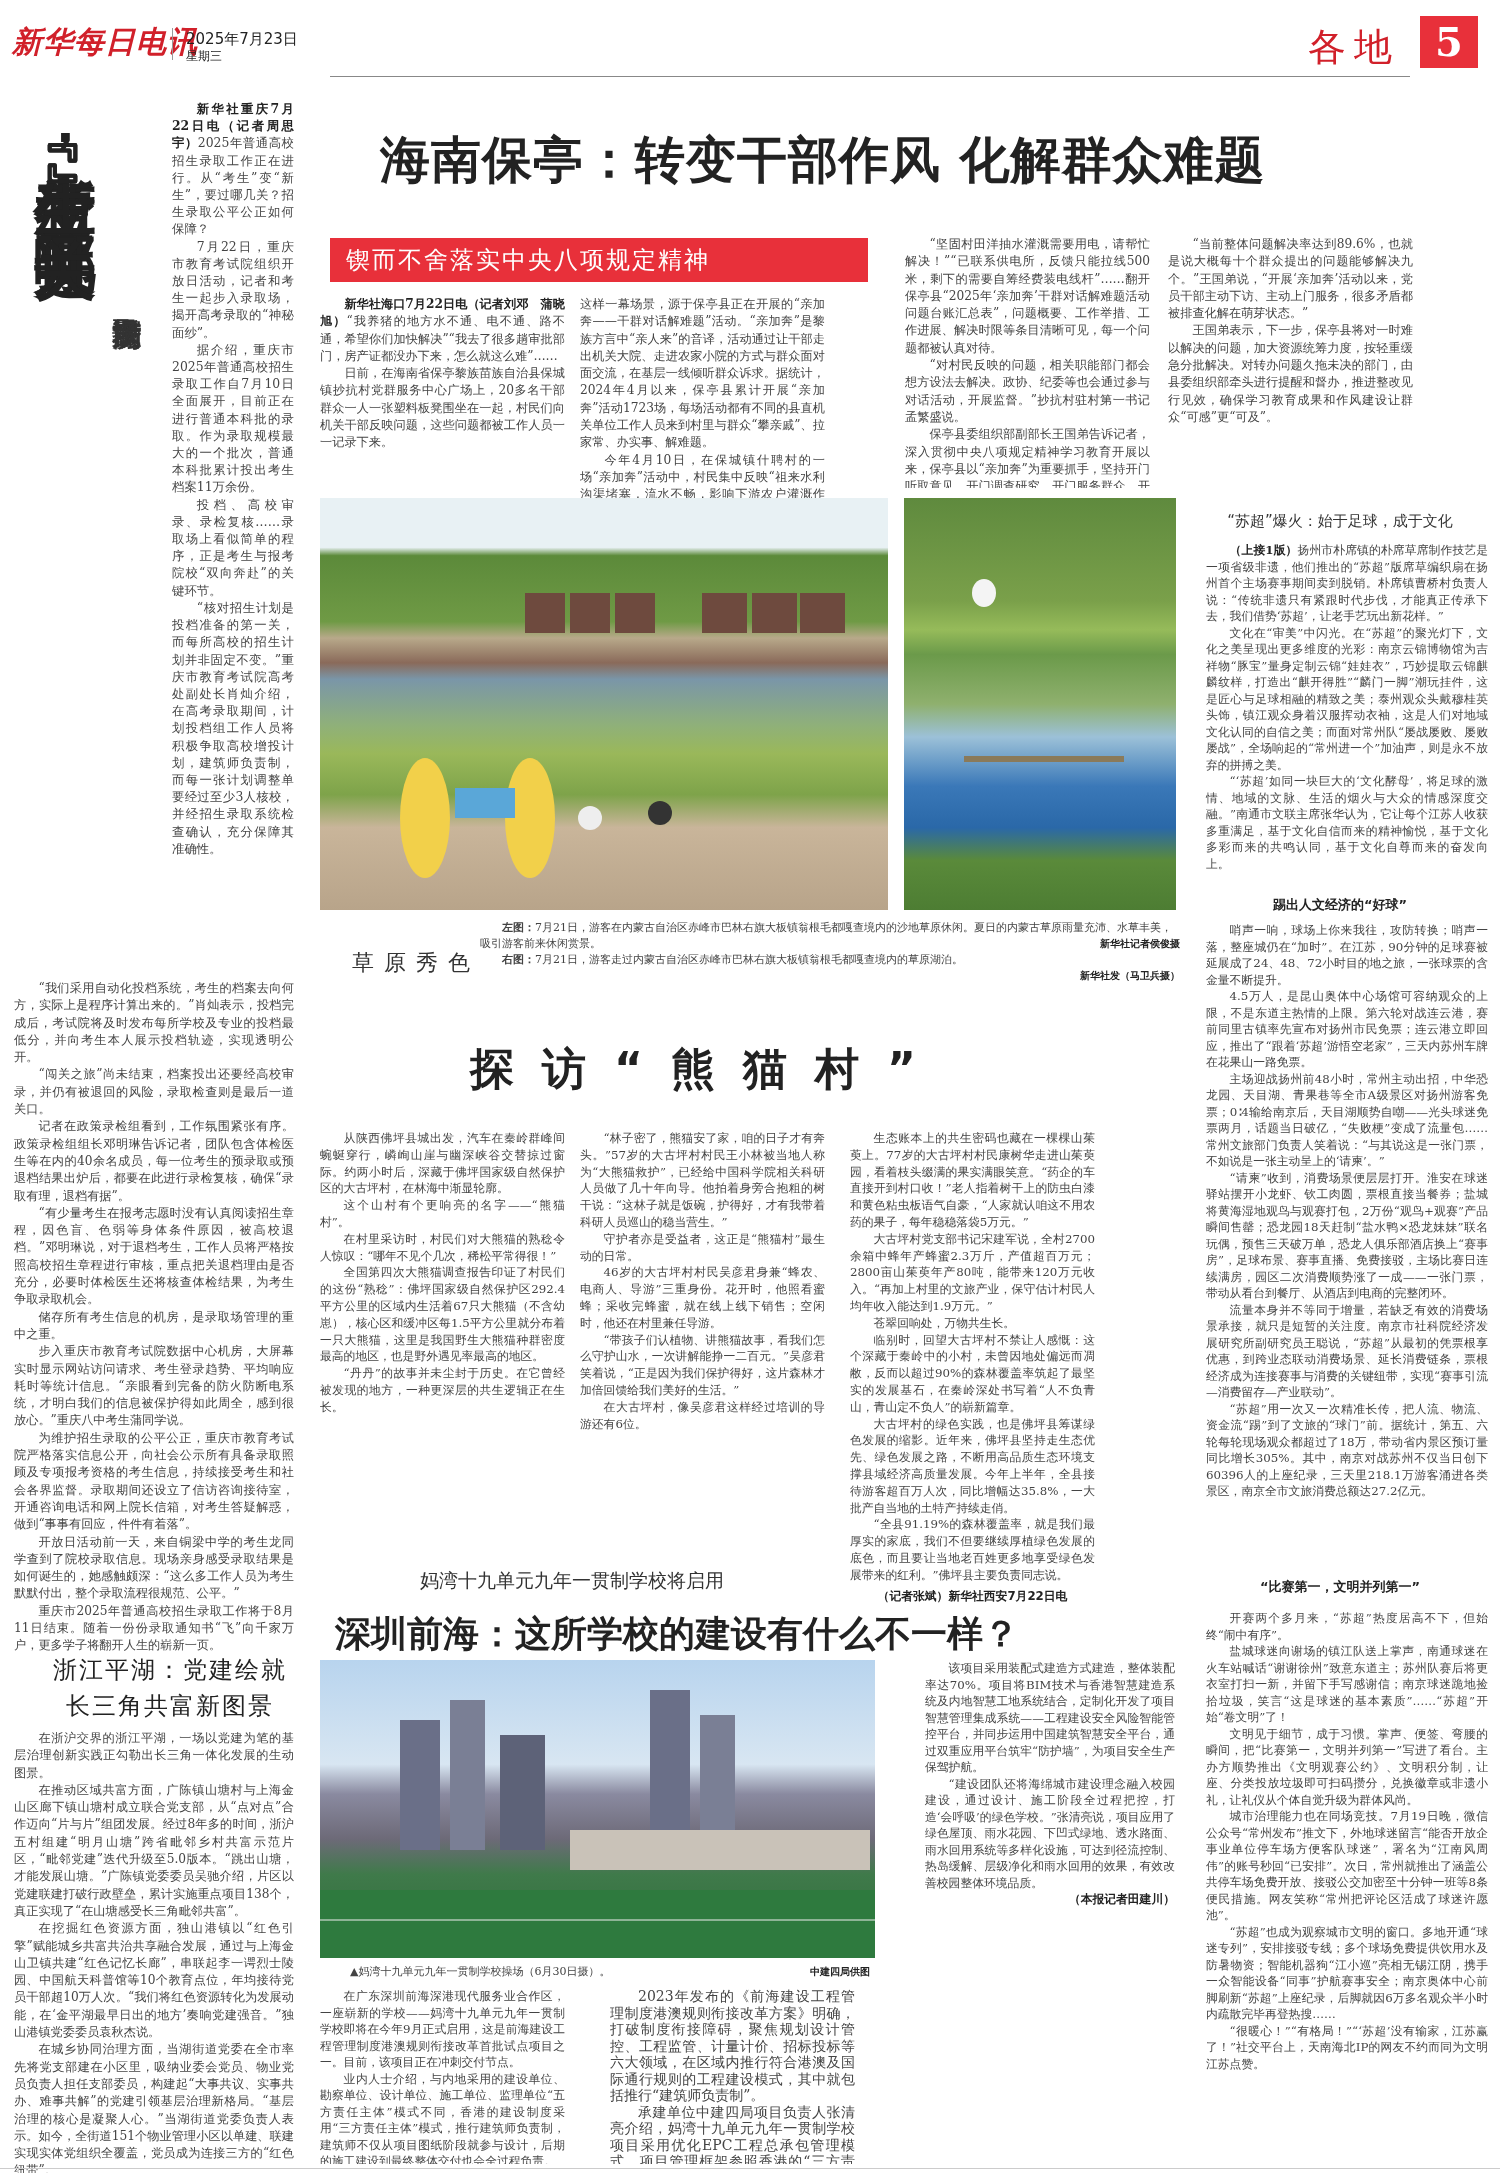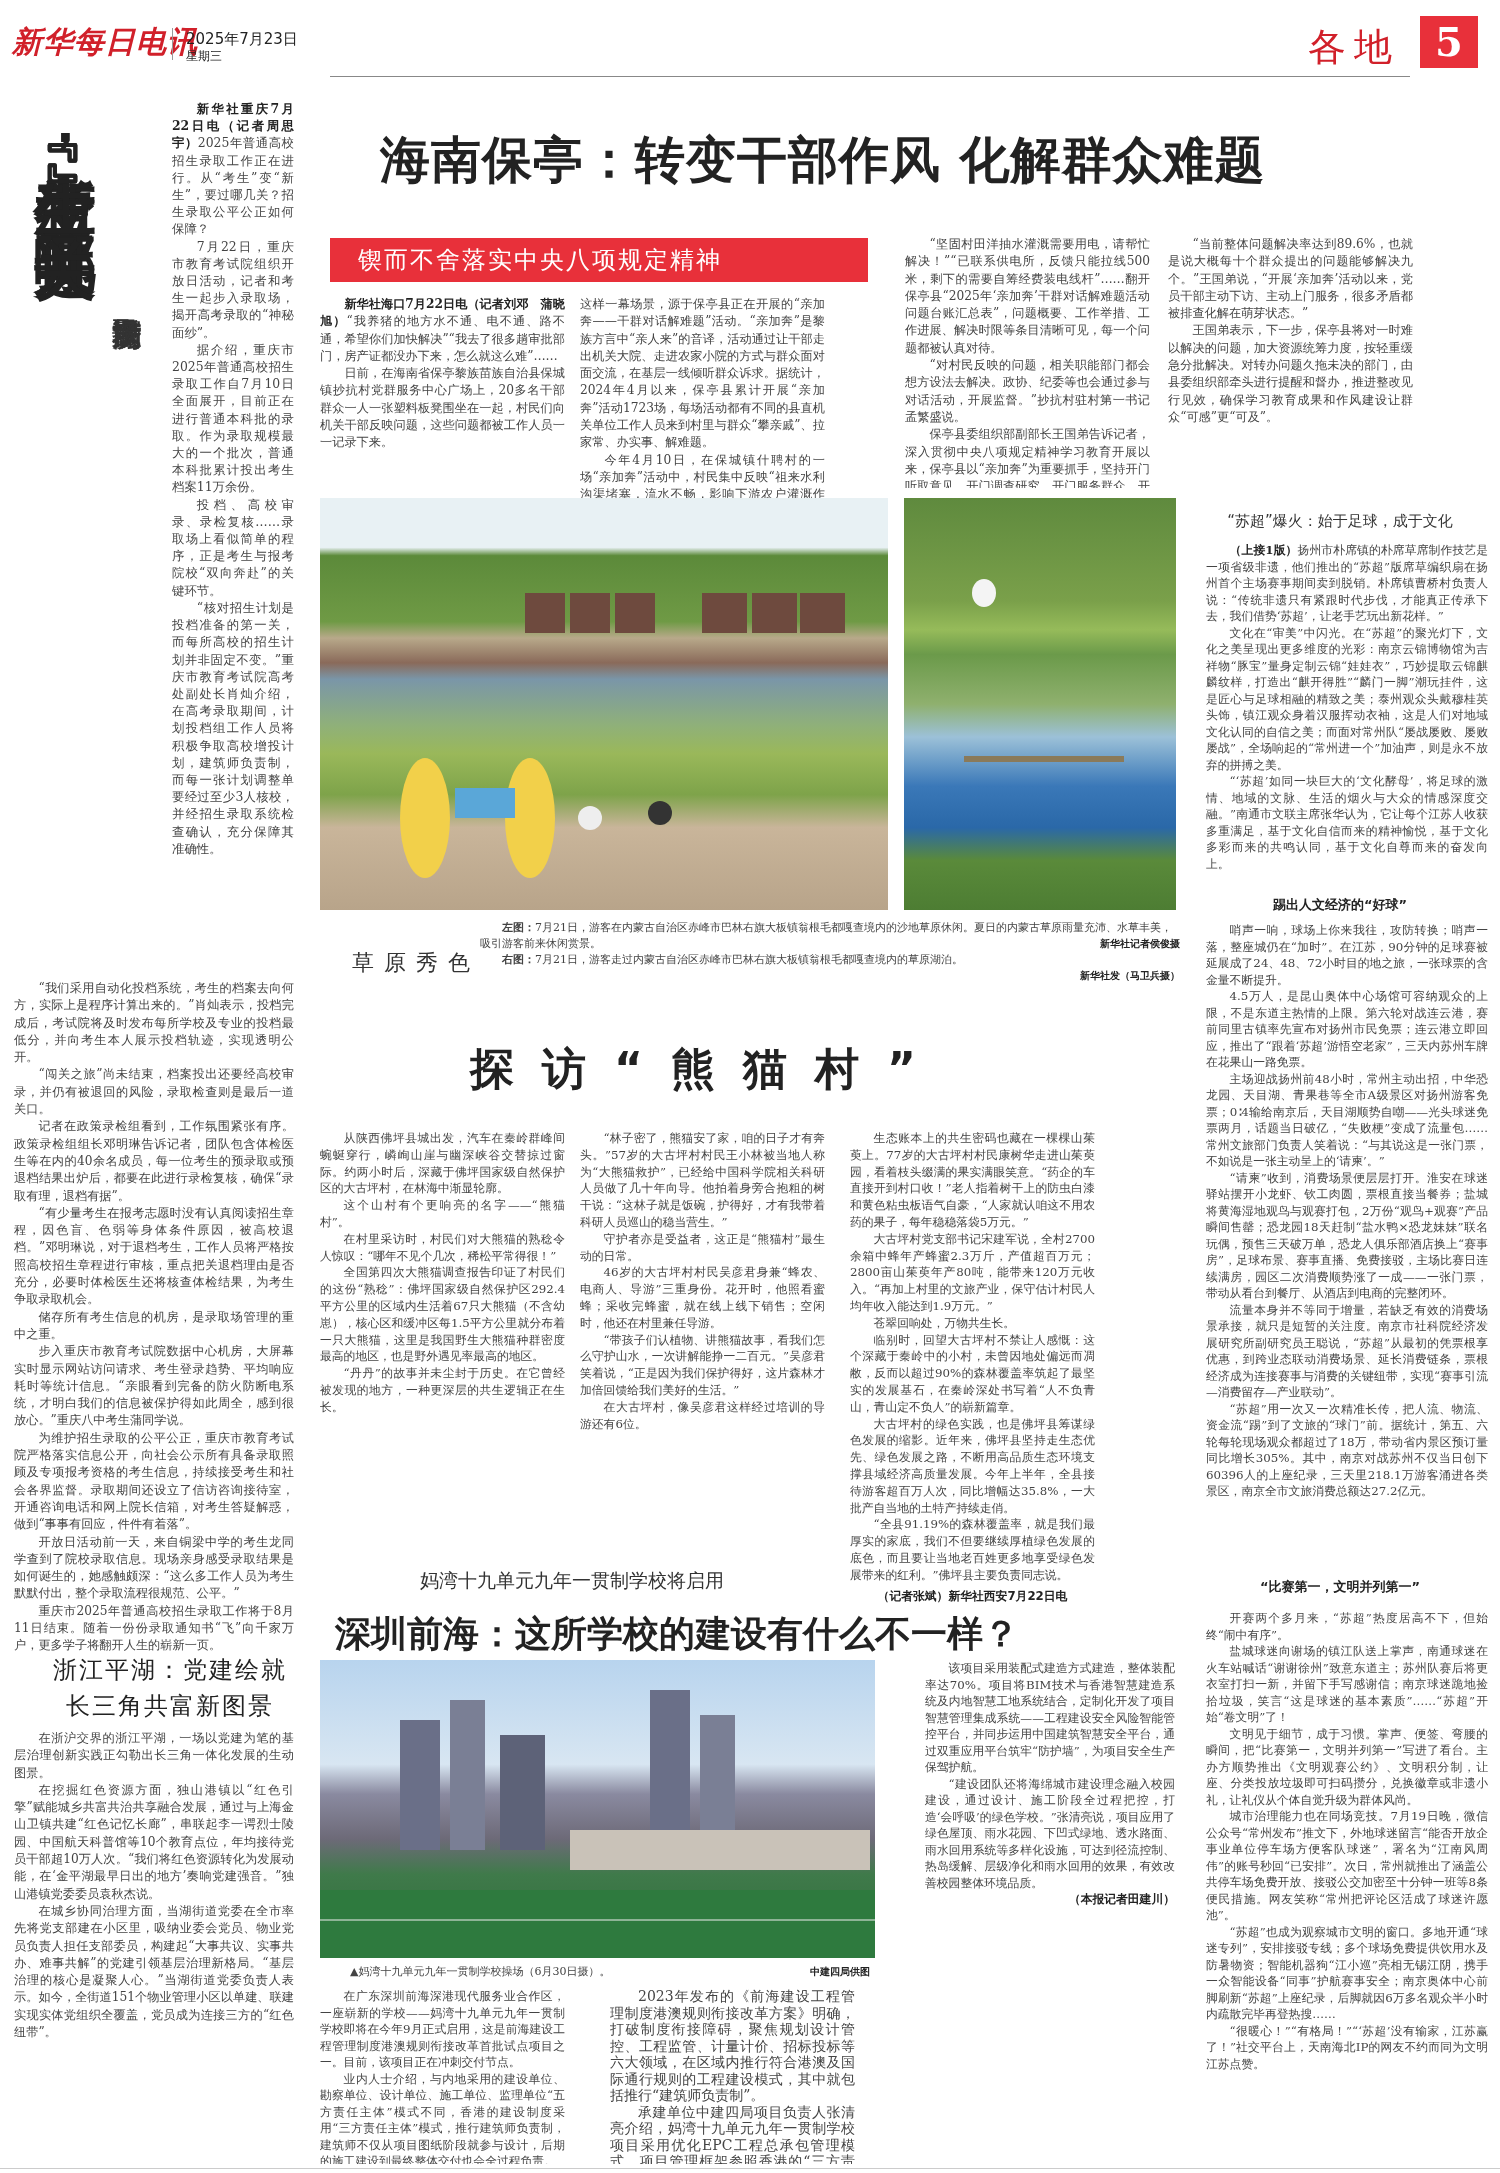--- a/index.html
+++ b/index.html
@@ -12,21 +12,21 @@
 .section-title{left:1308px;top:22px;font-size:38px;color:#d1202a;font-weight:normal;font-family:"DejaVu Serif",serif;letter-spacing:8px}
 .page-num{left:1420px;top:16px;width:58px;height:52px;background:#e8303a;color:#fff;font-size:40px;font-weight:bold;text-align:center;line-height:52px;font-family:"DejaVu Serif",serif}
 .top-rule{left:330px;top:76px;width:1080px;height:1px;background:#888}
 .col-text{font-size:12.2px;line-height:17.3px;color:#444;text-align:justify}
 .col-text p{text-indent:2em}
 .col-text p.noind{text-indent:0}
 .col-text b{color:#222}
 .vt-title{left:38px;top:125px;width:60px;font-size:62px;font-weight:bold;color:#222;line-height:66px;text-align:center;writing-mode:vertical-rl;font-family:"DejaVu Serif",serif}
 .vt-sub{left:118px;top:295px;width:30px;font-size:30px;color:#333;line-height:42px;writing-mode:vertical-rl;font-family:"DejaVu Sans",sans-serif}
 .headline{font-family:"DejaVu Sans",sans-serif;font-weight:bold;color:#222}
-.banner{left:330px;top:238px;width:538px;height:44px;background:#e8303a;color:#fff;font-size:24px;line-height:44px;padding-left:28px;letter-spacing:2px;font-family:"DejaVu Sans",sans-serif}
+.banner{left:330px;top:238px;width:538px;height:44px;background:#e8303a;color:#fff;font-size:24px;line-height:44px;padding-left:16px;letter-spacing:2px;font-family:"DejaVu Sans",sans-serif}
 .photo{overflow:hidden}
 .caption{font-size:11px;line-height:16px;color:#444}
 .credit{font-family:"DejaVu Sans",sans-serif;font-weight:bold;color:#222;font-size:10px}
 .subhead{font-family:"DejaVu Sans",sans-serif;font-weight:bold;color:#222;text-align:center}
 .bottom-rule{left:0;top:2168px;width:1500px;height:1px;background:#ccc}
 </style>
 </head>
 <body>
 
 <div class="abs masthead-logo">新华每日电讯</div>
@@ -59,20 +59,21 @@
   <p>开放日活动前一天，来自铜梁中学的考生龙同学查到了院校录取信息。现场亲身感受录取结果是如何诞生的，她感触颇深：“这么多工作人员为考生默默付出，整个录取流程很规范、公平。”</p>
   <p>重庆市2025年普通高校招生录取工作将于8月11日结束。随着一份份录取通知书“飞”向千家万户，更多学子将翻开人生的崭新一页。</p>
 </div>
 
 <div class="abs headline" style="left:40px;top:1652px;width:260px;font-size:24px;line-height:36px;font-weight:normal;font-family:'DejaVu Serif',serif;text-align:center;letter-spacing:2px">
   <div>浙江平湖：党建绘就</div>
   <div>长三角共富新图景</div>
 </div>
 <div class="abs col-text" style="left:14px;top:1730px;width:280px">
   <p>在浙沪交界的浙江平湖，一场以党建为笔的基层治理创新实践正勾勒出长三角一体化发展的生动图景。</p>
+  <p>在推动区域共富方面，广陈镇山塘村与上海金山区廊下镇山塘村成立联合党支部，从“点对点”合作迈向“片与片”组团发展。经过8年多的时间，浙沪五村组建“明月山塘”跨省毗邻乡村共富示范片区，“毗邻党建”迭代升级至5.0版本。“跳出山塘，才能发展山塘。”广陈镇党委委员吴驰介绍，片区以党建联建打破行政壁垒，累计实施重点项目138个，真正实现了“在山塘感受长三角毗邻共富”。</p>
   <p>在挖掘红色资源方面，独山港镇以“红色引擎”赋能城乡共富共治共享融合发展，通过与上海金山卫镇共建“红色记忆长廊”，串联起李一谔烈士陵园、中国航天科普馆等10个教育点位，年均接待党员干部超10万人次。“我们将红色资源转化为发展动能，在‘金平湖最早日出的地方’奏响党建强音。”独山港镇党委委员袁秋杰说。</p>
   <p>在城乡协同治理方面，当湖街道党委在全市率先将党支部建在小区里，吸纳业委会党员、物业党员负责人担任支部委员，构建起“大事共议、实事共办、难事共解”的党建引领基层治理新格局。“基层治理的核心是凝聚人心。”当湖街道党委负责人表示。如今，全街道151个物业管理小区以单建、联建实现实体党组织全覆盖，党员成为连接三方的“红色纽带”。</p>
 
 </div>
 
 <div class="abs headline" style="left:380px;top:130px;width:1080px;font-size:50px;line-height:60px;text-align:left;letter-spacing:1px">海南保亭：转变干部作风 化解群众难题</div>
 <div class="abs banner">锲而不舍落实中央八项规定精神</div>
 
 <div class="abs col-text" style="left:320px;top:296px;width:245px">
   <p><b>新华社海口7月22日电（记者刘邓　蒲晓旭）</b><span>“我养猪的地方水不通、电不通、路不通，希望你们加快解决”“我去了很多趟审批部门，房产证都没办下来，怎么就这么难”……</span></p>

